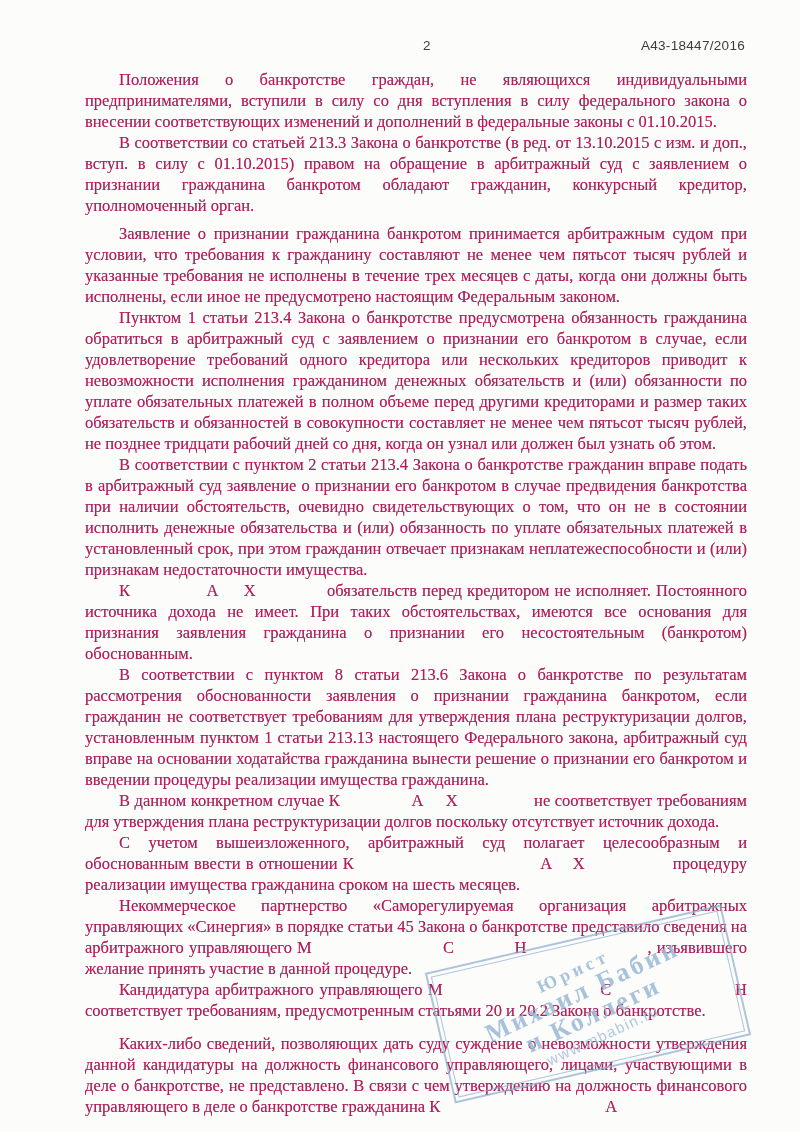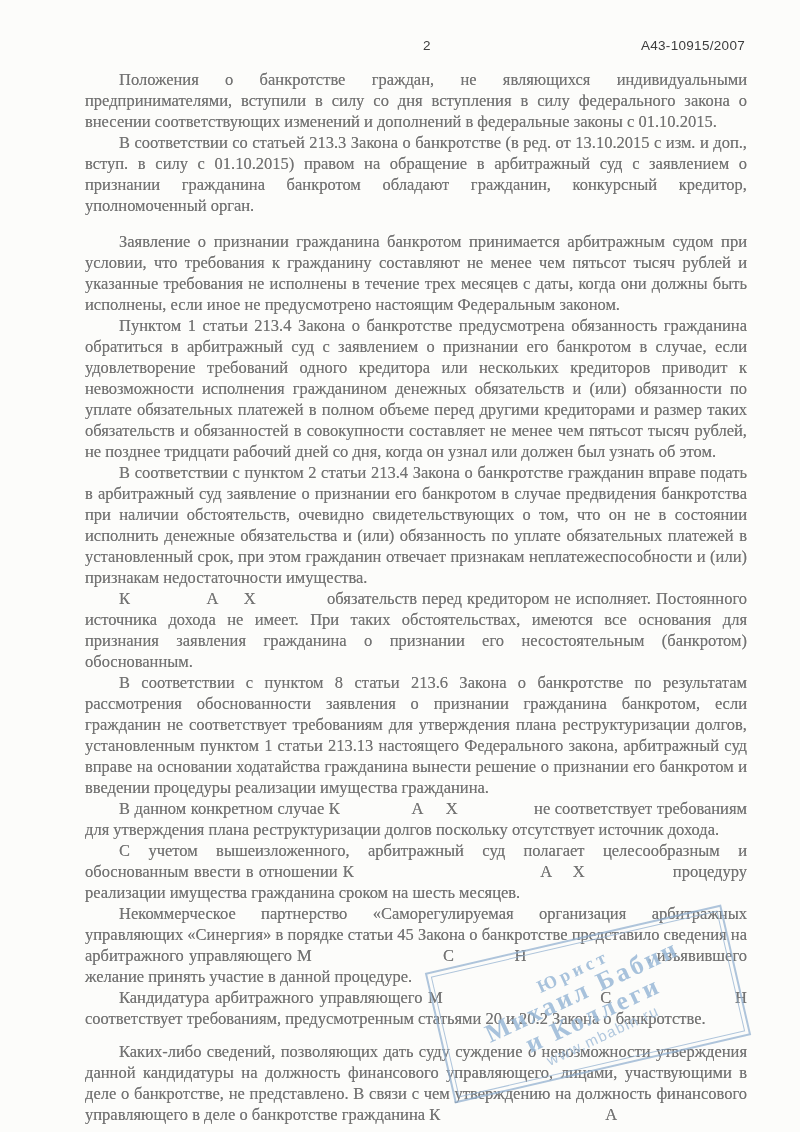--- a/index.html
+++ b/index.html
@@ -12,24 +12,24 @@
   .page-header {
     position:absolute; top:38px; left:85px; right:55px; height:18px;
     font-family:"Liberation Sans", sans-serif; font-size:13.5px; color:#3c3c3c;
   }
   .page-num { position:absolute; left:50%; transform:translateX(8px); }
   .case-num { position:absolute; right:0; letter-spacing:0.3px; }
   
   .content {
     position:absolute; top:69px; left:85px; width:662px;
     font-size:16.5px; line-height:21px; text-align:justify;
-    color:#737373; text-shadow:0 0 0.6px rgba(30,30,30,0.45);
+    color:#be185d; text-shadow:0 0 0.6px rgba(30,30,30,0.45);
   }
   .para { margin:0; text-indent:34px; }
-  .para.sp-before { margin-top:15px; }
+  .para.sp-before { margin-top:7px; }
   .para.sp-small  { margin-top:12px; }
   
   .stamp {
     position:absolute; left:436px; top:937px; width:300px; height:130px;
     transform:rotate(-13deg);
     border:2px solid rgba(146,176,208,0.8);
     pointer-events:none; opacity:0.92;
   }
   .stamp-inner {
     position:absolute; left:3px; top:3px; right:3px; bottom:3px;
@@ -48,21 +48,21 @@
   .stamp-url{ font-size:15px; font-weight:normal; letter-spacing:1.5px; line-height:20px;
               color:rgba(165,192,218,0.95); font-family:"Liberation Sans", sans-serif; }
 </style>
 </head>
 <body>
 
 <div class="page">
 
   <div class="page-header">
     <span class="page-num">2</span>
-    <span class="case-num">А43-10915/2007</span>
+    <span class="case-num">А43-18447/2016</span>
   </div>
 
   <div class="content">
     <p class="para">Положения о банкротстве граждан, не являющихся индивидуальными предпринимателями, вступили в силу со дня вступления в силу федерального закона о внесении соответствующих изменений и дополнений в федеральные законы с 01.10.2015.</p>
     <p class="para">В соответствии со статьей 213.3 Закона о банкротстве (в ред. от 13.10.2015 с изм. и доп., вступ. в силу с 01.10.2015) правом на обращение в арбитражный суд с заявлением о признании гражданина банкротом обладают гражданин, конкурсный кредитор, уполномоченный орган.</p>
     <p class="para sp-before">Заявление о признании гражданина банкротом принимается арбитражным судом при условии, что требования к гражданину составляют не менее чем пятьсот тысяч рублей и указанные требования не исполнены в течение трех месяцев с даты, когда они должны быть исполнены, если иное не предусмотрено настоящим Федеральным законом.</p>
     <p class="para">Пунктом 1 статьи 213.4 Закона о банкротстве предусмотрена обязанность гражданина обратиться в арбитражный суд с заявлением о признании его банкротом в случае, если удовлетворение требований одного кредитора или нескольких кредиторов приводит к невозможности исполнения гражданином денежных обязательств и (или) обязанности по уплате обязательных платежей в полном объеме перед другими кредиторами и размер таких обязательств и обязанностей в совокупности составляет не менее чем пятьсот тысяч рублей, не позднее тридцати рабочий дней со дня, когда он узнал или должен был узнать об этом.</p>
     <p class="para">В соответствии с пунктом 2 статьи 213.4 Закона о банкротстве гражданин вправе подать в арбитражный суд заявление о признании его банкротом в случае предвидения банкротства при наличии обстоятельств, очевидно свидетельствующих о том, что он не в состоянии исполнить денежные обязательства и (или) обязанность по уплате обязательных платежей в установленный срок, при этом гражданин отвечает признакам неплатежеспособности и (или) признакам недостаточности имущества.</p>
     <p class="para">К&nbsp;&nbsp;&nbsp;&nbsp;&nbsp;&nbsp;&nbsp;&nbsp;&nbsp;&nbsp;&nbsp;&nbsp;&nbsp;&nbsp;&nbsp;А&nbsp;&nbsp;&nbsp;&nbsp;&nbsp;Х&nbsp;&nbsp;&nbsp;&nbsp;&nbsp;&nbsp;&nbsp;&nbsp;&nbsp;&nbsp;&nbsp;&nbsp;&nbsp; обязательств перед кредитором не исполняет. Постоянного источника дохода не имеет. При таких обстоятельствах, имеются все основания для признания заявления гражданина о признании его несостоятельным (банкротом) обоснованным.</p>
     <p class="para">В соответствии с пунктом 8 статьи 213.6 Закона о банкротстве по результатам рассмотрения обоснованности заявления о признании гражданина банкротом, если гражданин не соответствует требованиям для утверждения плана реструктуризации долгов, установленным пунктом 1 статьи 213.13 настоящего Федерального закона, арбитражный суд вправе на основании ходатайства гражданина вынести решение о признании его банкротом и введении процедуры реализации имущества гражданина.</p>

